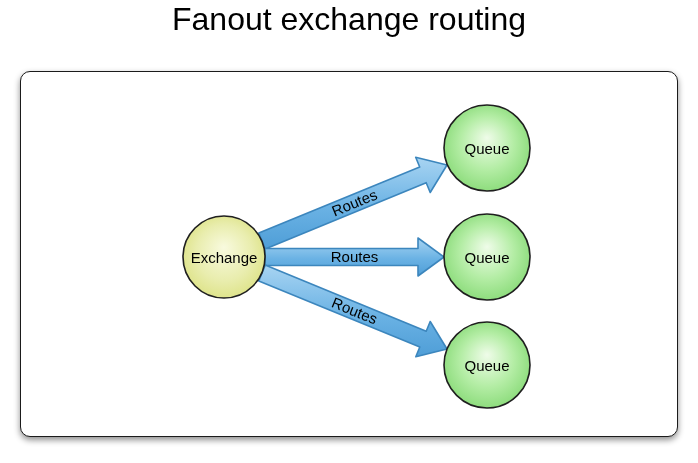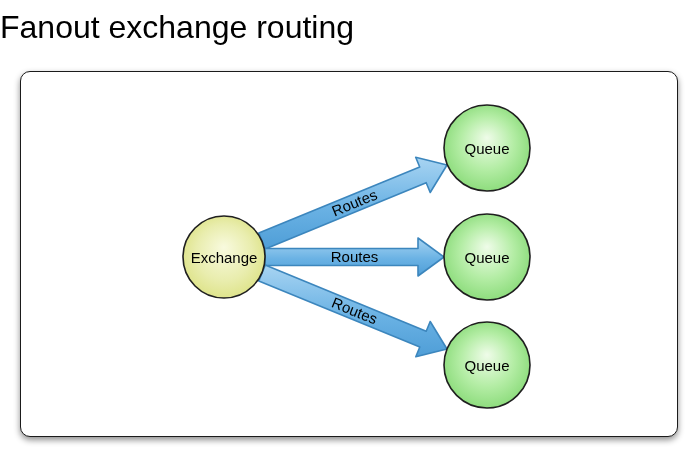--- a/index.html
+++ b/index.html
@@ -5,22 +5,23 @@
   html, body {
     margin: 0;
     padding: 0;
     background: #ffffff;
     width: 698px;
     height: 463px;
     overflow: hidden;
     font-family: "Liberation Sans", sans-serif;
   }
   .title {
-    margin-top: 9px;
+    margin-top: 1px;
     width: 698px;
+    text-align: center;
     font-size: 32px;
     font-weight: 400;
     color: #000000;
     letter-spacing: 0px;
   }
   .panel {
     position: absolute;
     left: 20px;
     top: 71px;
     width: 656px;

